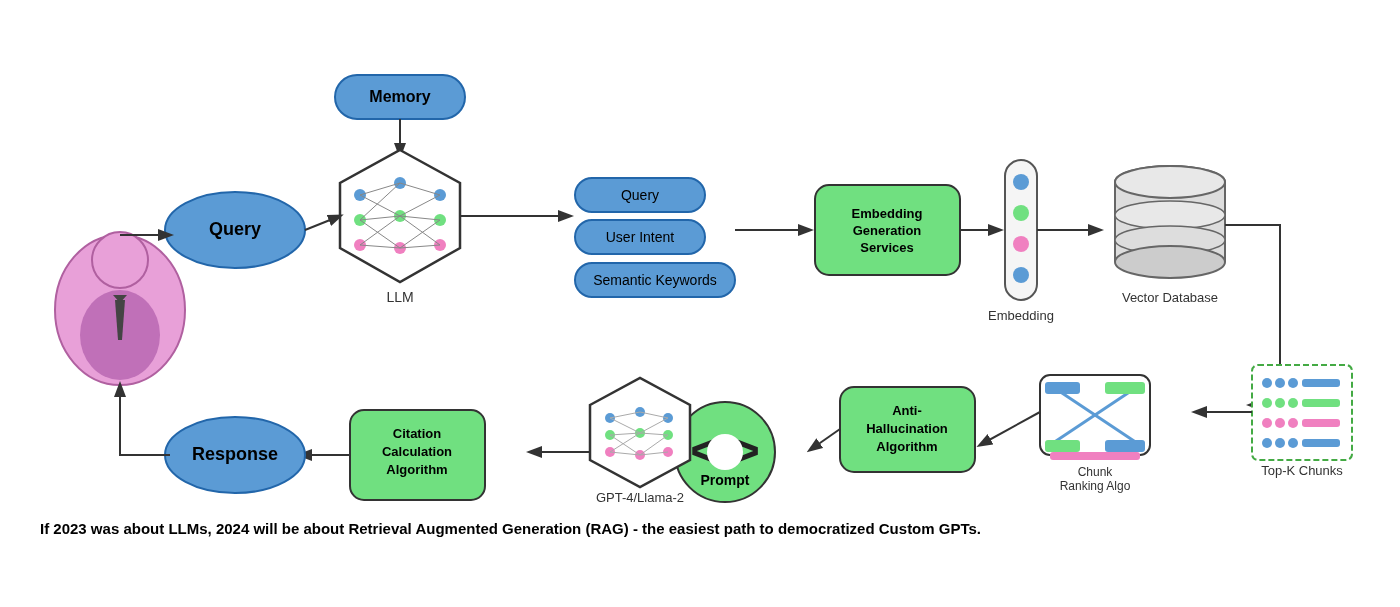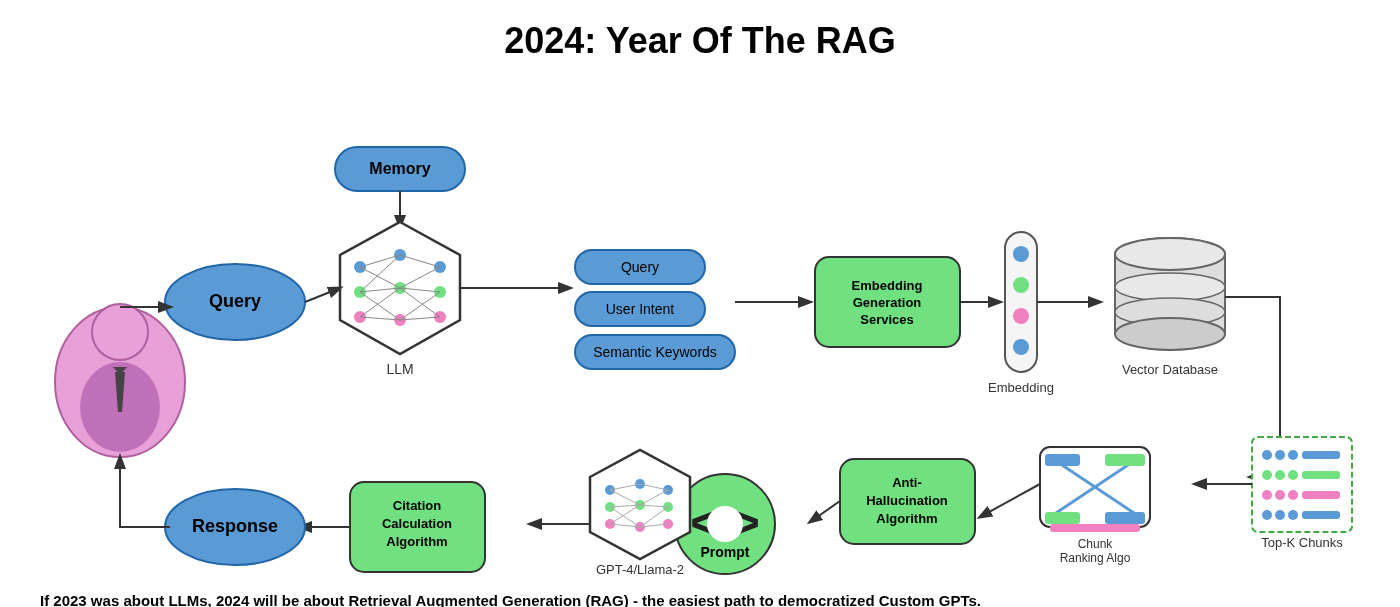--- a/index.html
+++ b/index.html
@@ -45,21 +45,20 @@
       font-weight: bold;
       text-align: left;
       margin-top: 10px;
       color: #000;
     }
   </style>
 </head>
 <body>
 
 <div class="page">
-  <h1>2024: Year Of The RAG</h1>
 
   <div class="diagram">
 
     <svg class="diagram-svg" viewBox="0 0 1320 490" xmlns="http://www.w3.org/2000/svg">
 
       <g>
 
         <ellipse cx="80" cy="290" rx="65" ry="75" fill="#e8a0d8" stroke="#b060a0" stroke-width="2"></ellipse>
 
         <circle cx="80" cy="240" r="28" fill="#e8a0d8" stroke="#b060a0" stroke-width="2"></circle>

